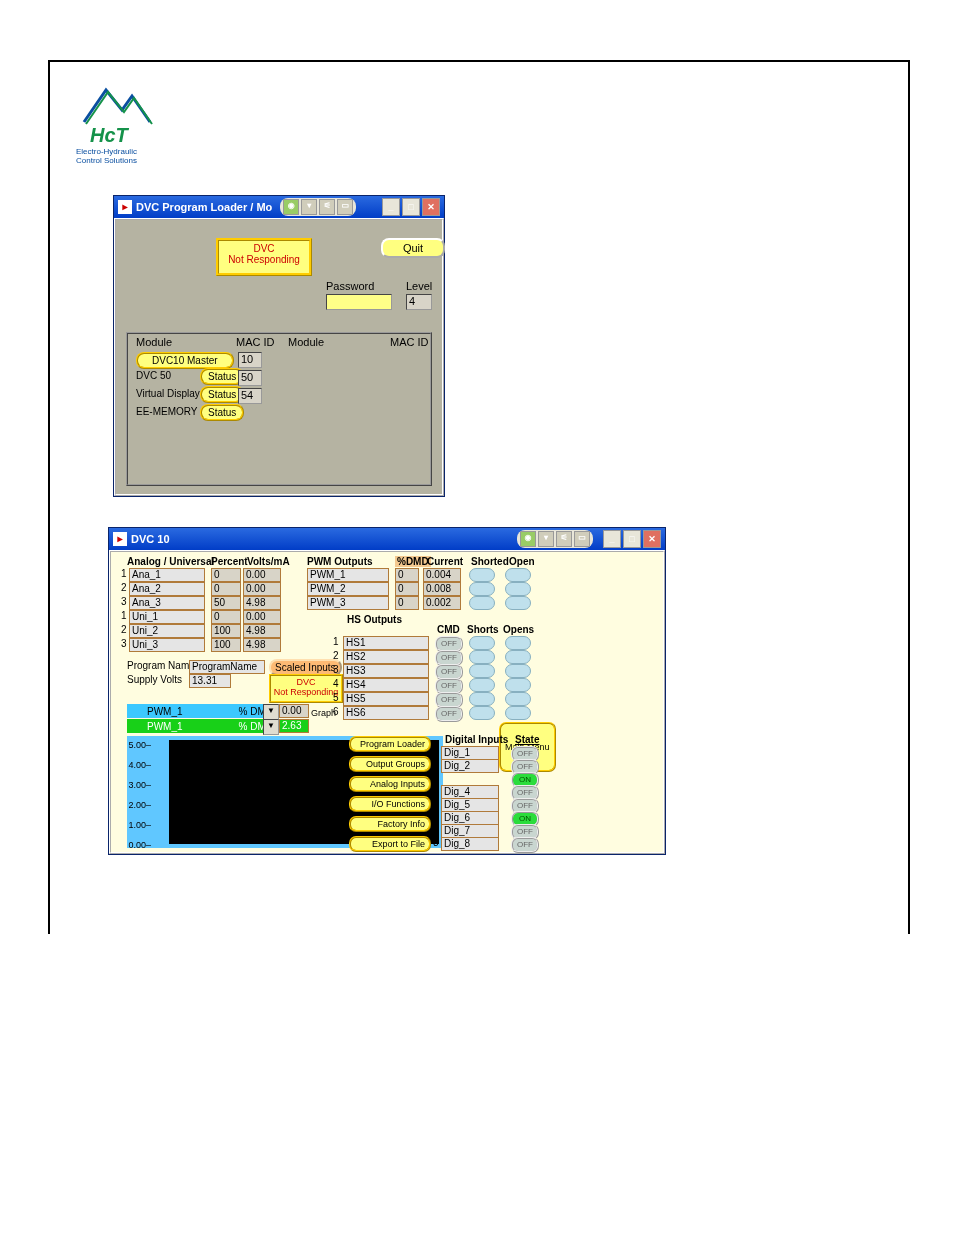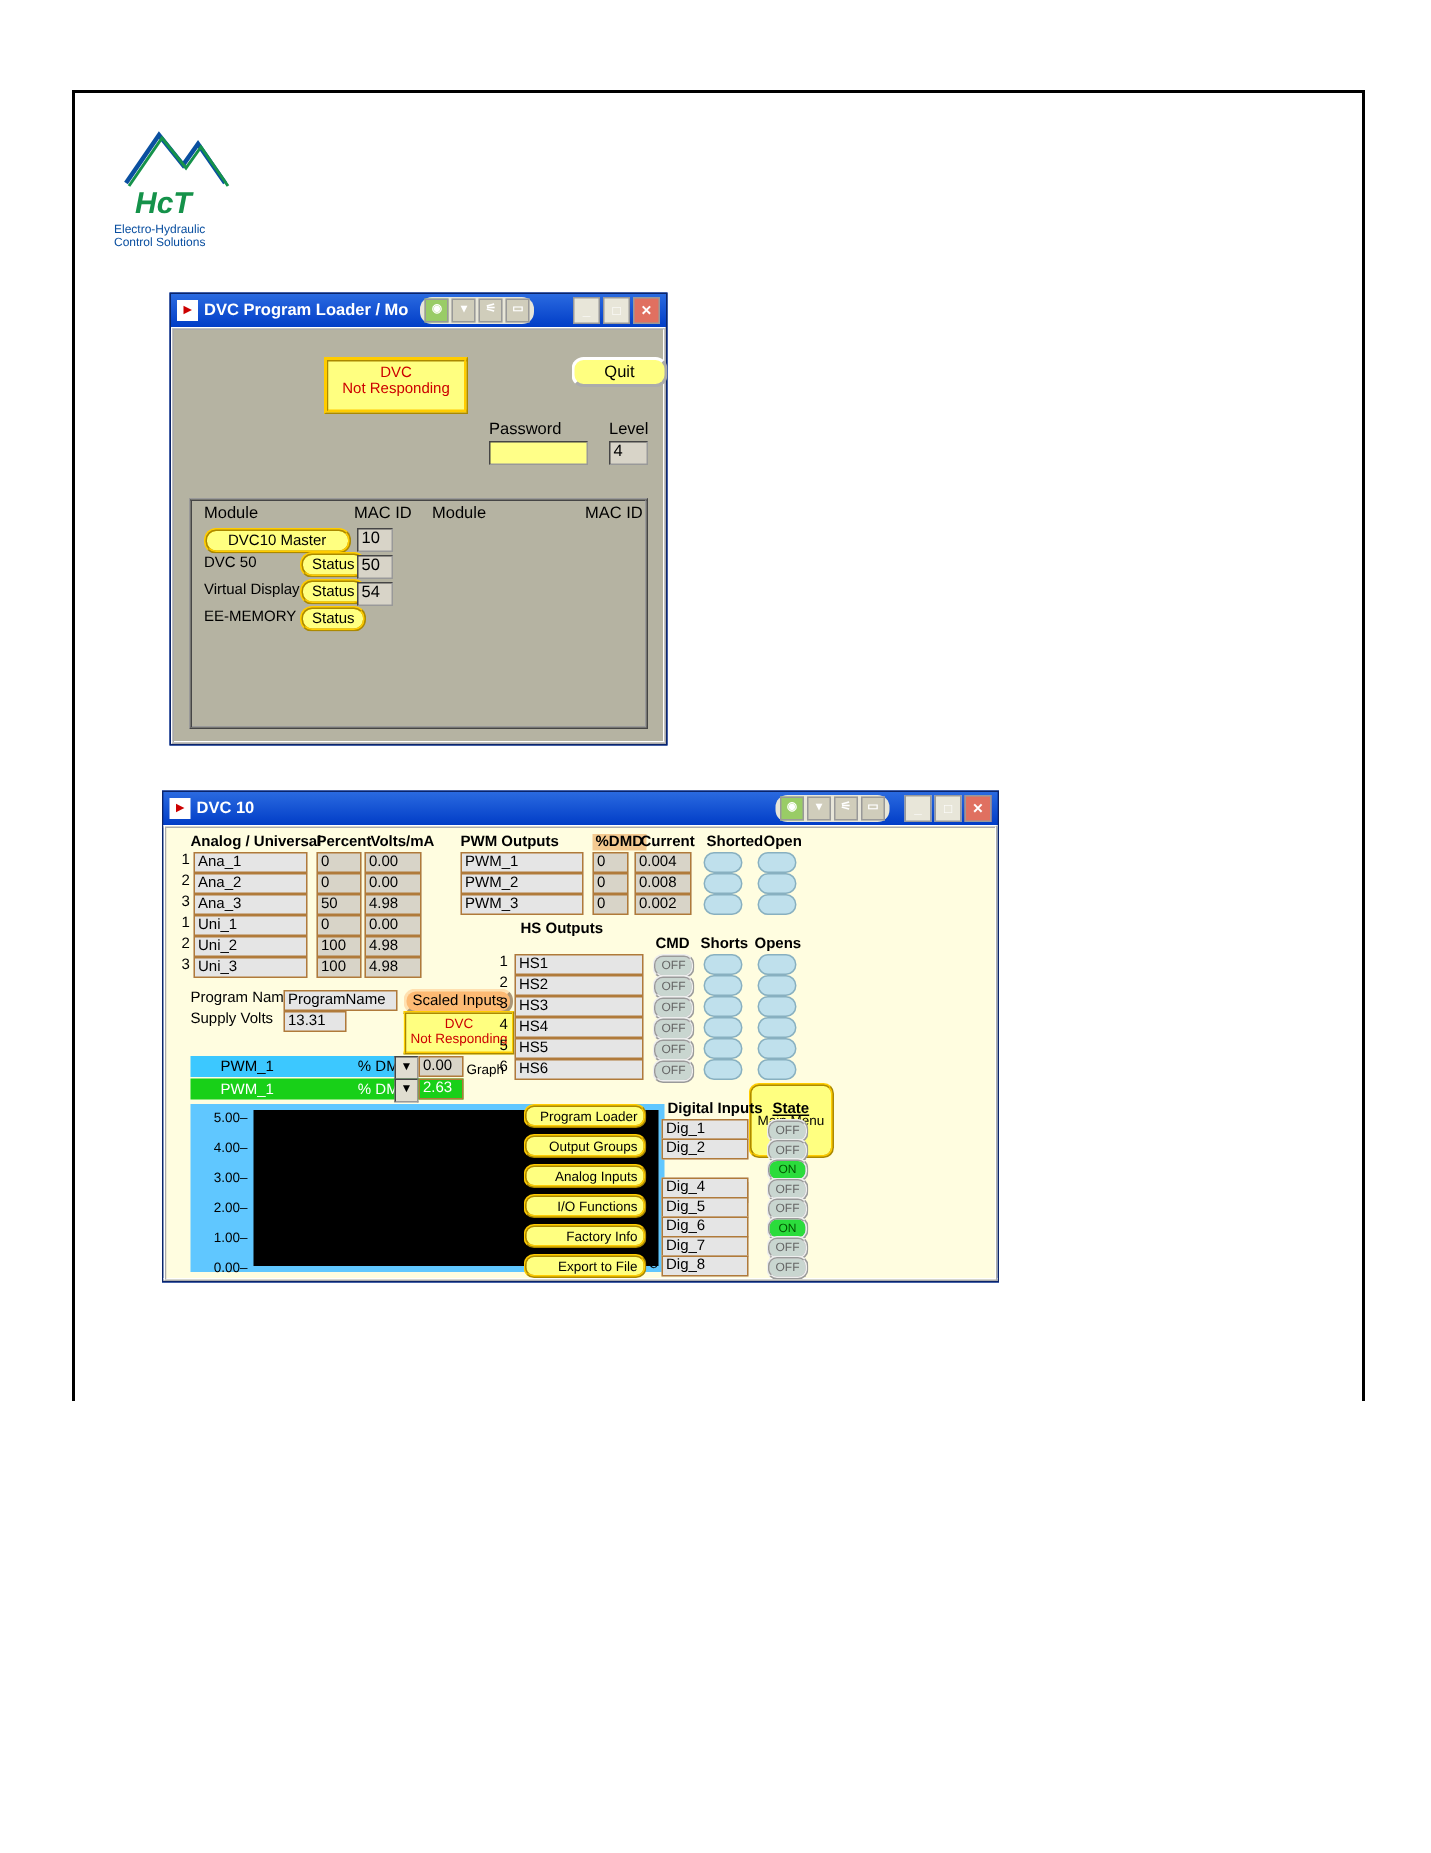--- a/index.html
+++ b/index.html
@@ -34,21 +34,21 @@
   .tanbtn{background:#fdba74;border:2px outset #ffe0b0;border-radius:8px;padding:1px 4px;font-size:10px;text-align:right}
   .off{width:24px;height:12px;background:#c9d6d0;border:2px ridge #eee;border-radius:7px;font-size:8px;text-align:center;line-height:11px;color:#666}
   .on{background:#2bdc3c;color:#050}
   .oval{width:24px;height:12px;background:#bfe0ec;border:1px solid #88b0c0;border-radius:7px}
   .pwmbar{height:14px;font-size:10px;color:#000;display:flex;align-items:center}
   .pwm-blue{background:#3cc8ff}
   .pwm-green{background:#18d018;color:#fff}
   .ddarrow{width:14px;height:14px;background:#e0ddd0;border:1px inset #999;text-align:center;font-size:8px;line-height:12px}
   .plotbox{position:absolute;left:16px;top:200px;width:316px;height:120px;background:#60c7ff}
   .plotinner{position:absolute;left:42px;top:4px;right:4px;bottom:4px;background:#000}
-  .yt{position:absolute;font-size:9px;color:#000;right:278px;text-align:center}
+  .yt{position:absolute;font-size:9px;color:#000;right:292px;text-align:center}
   .navbtn{background:#ffff80;border:2px ridge #fc0;border-radius:7px;font-size:9px;padding:1px 4px;text-align:right;width:70px}
   .mmbtn{background:#ffff80;border:2px ridge #fc0;border-radius:7px;font-size:9px;padding:18px 4px;position:absolute}
   .field{position:absolute;height:12px;font-size:10px;border:1px solid #b07a3a;background:#e5e5e5;padding:0 2px}
   .rnum{position:absolute;font-size:10px}
 </style>
 </head>
 <body>
 
 <div class="page">
   <div class="border"></div>

